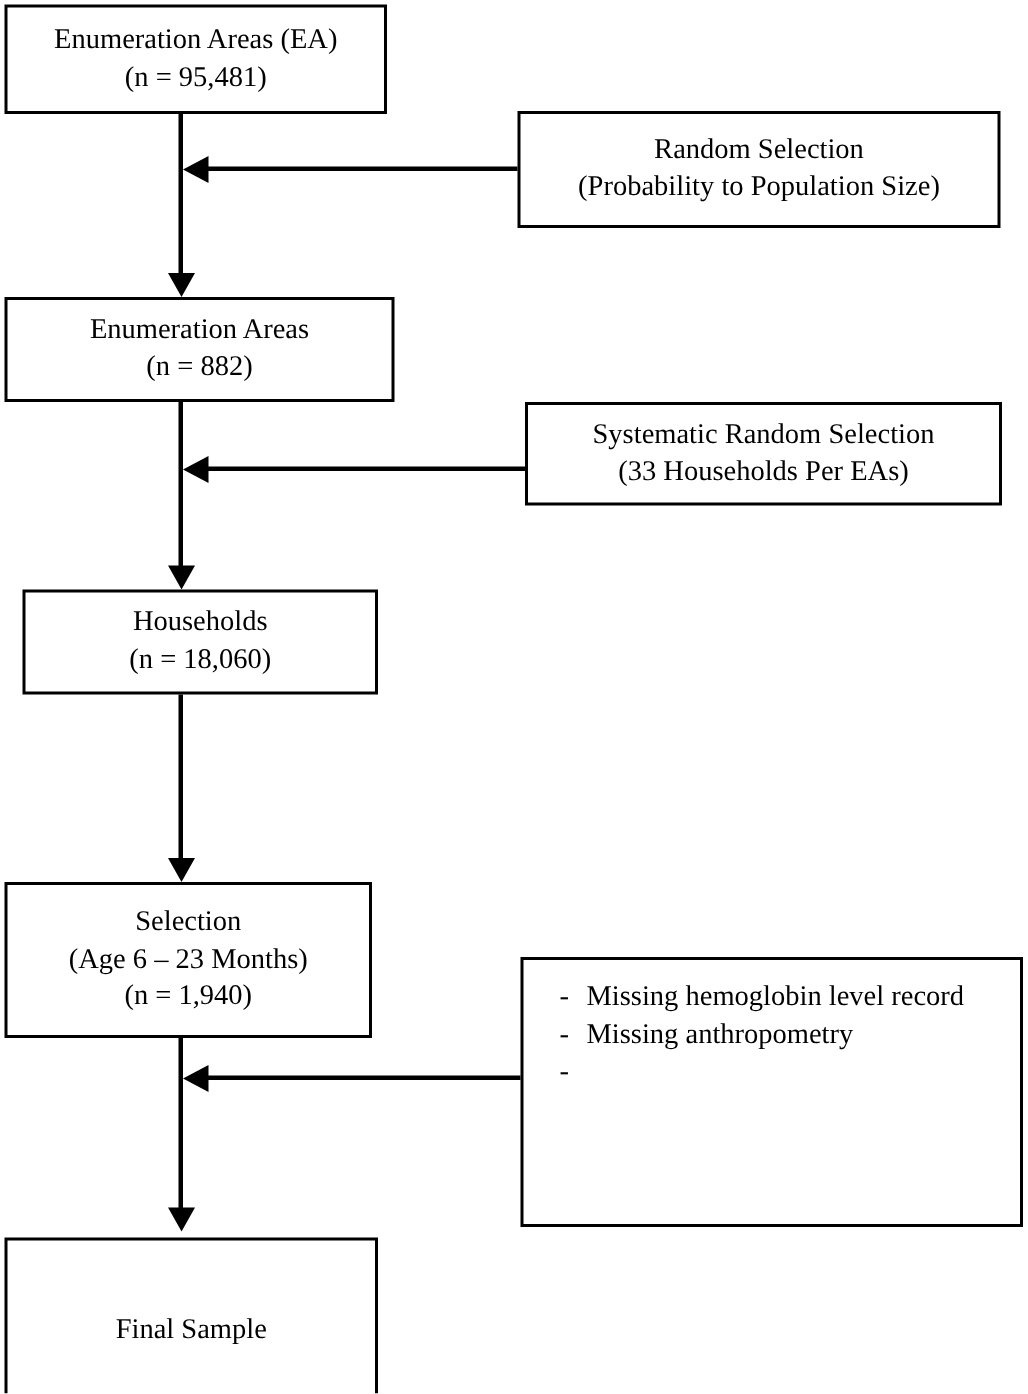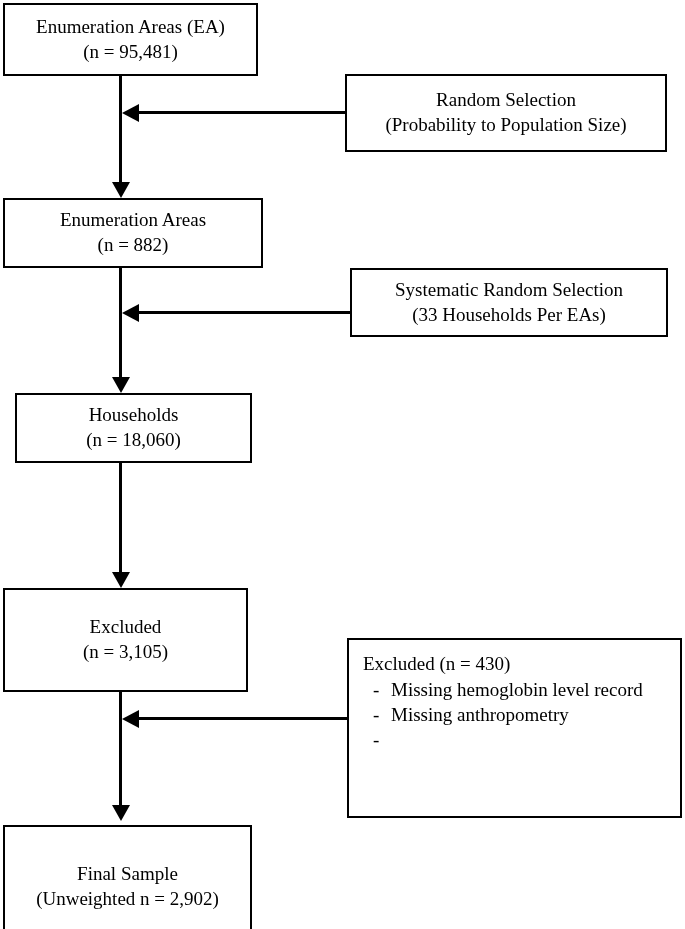--- a/index.html
+++ b/index.html
@@ -125,44 +125,43 @@
 
   <div class="node" style="left:15px; top:393px; width:237px; height:70px;">
     <div class="line">Households</div>
     <div class="line">(n = 18,060)</div>
   </div>
 
   <div class="vline" style="left:119px; top:463px; height:111px;"></div>
   <div class="arrow-down" style="left:111.5px; top:572px;"></div>
 
   <div class="node" style="left:3px; top:588px; width:245px; height:104px;">
-    <div class="line">Excluded</div>
-    <div class="line">(n = 3,105)</div>
+    <div class="line">Selection</div>
+    <div class="line">(Age 6 – 23 Months)</div>
+    <div class="line">(n = 1,940)</div>
   </div>
 
   <div class="vline" style="left:119px; top:692px; height:117px;"></div>
   <div class="arrow-down" style="left:111.5px; top:805px;"></div>
 
   <div class="node leftalign" style="left:347px; top:638px; width:335px; height:180px;">
-    <div class="line">Excluded (n = 430)</div>
     <ul class="bullets">
       <li>
         <span class="dash">-</span>
         <span>Missing hemoglobin level record</span>
       </li>
       <li>
         <span class="dash">-</span>
         <span>Missing anthropometry</span>
       </li>
       <li>
         <span class="dash">-</span>
       </li>
     </ul>
   </div>
   <div class="hline" style="left:137px; top:717px; width:210px;"></div>
   <div class="arrow-left" style="left:122px; top:709.5px;"></div>
 
   <div class="node" style="left:3px; top:825px; width:249px; height:124px;">
     <div class="line">Final Sample</div>
-    <div class="line">(Unweighted n = 2,902)</div>
   </div>
 
 </div>
 
 </body></html>

